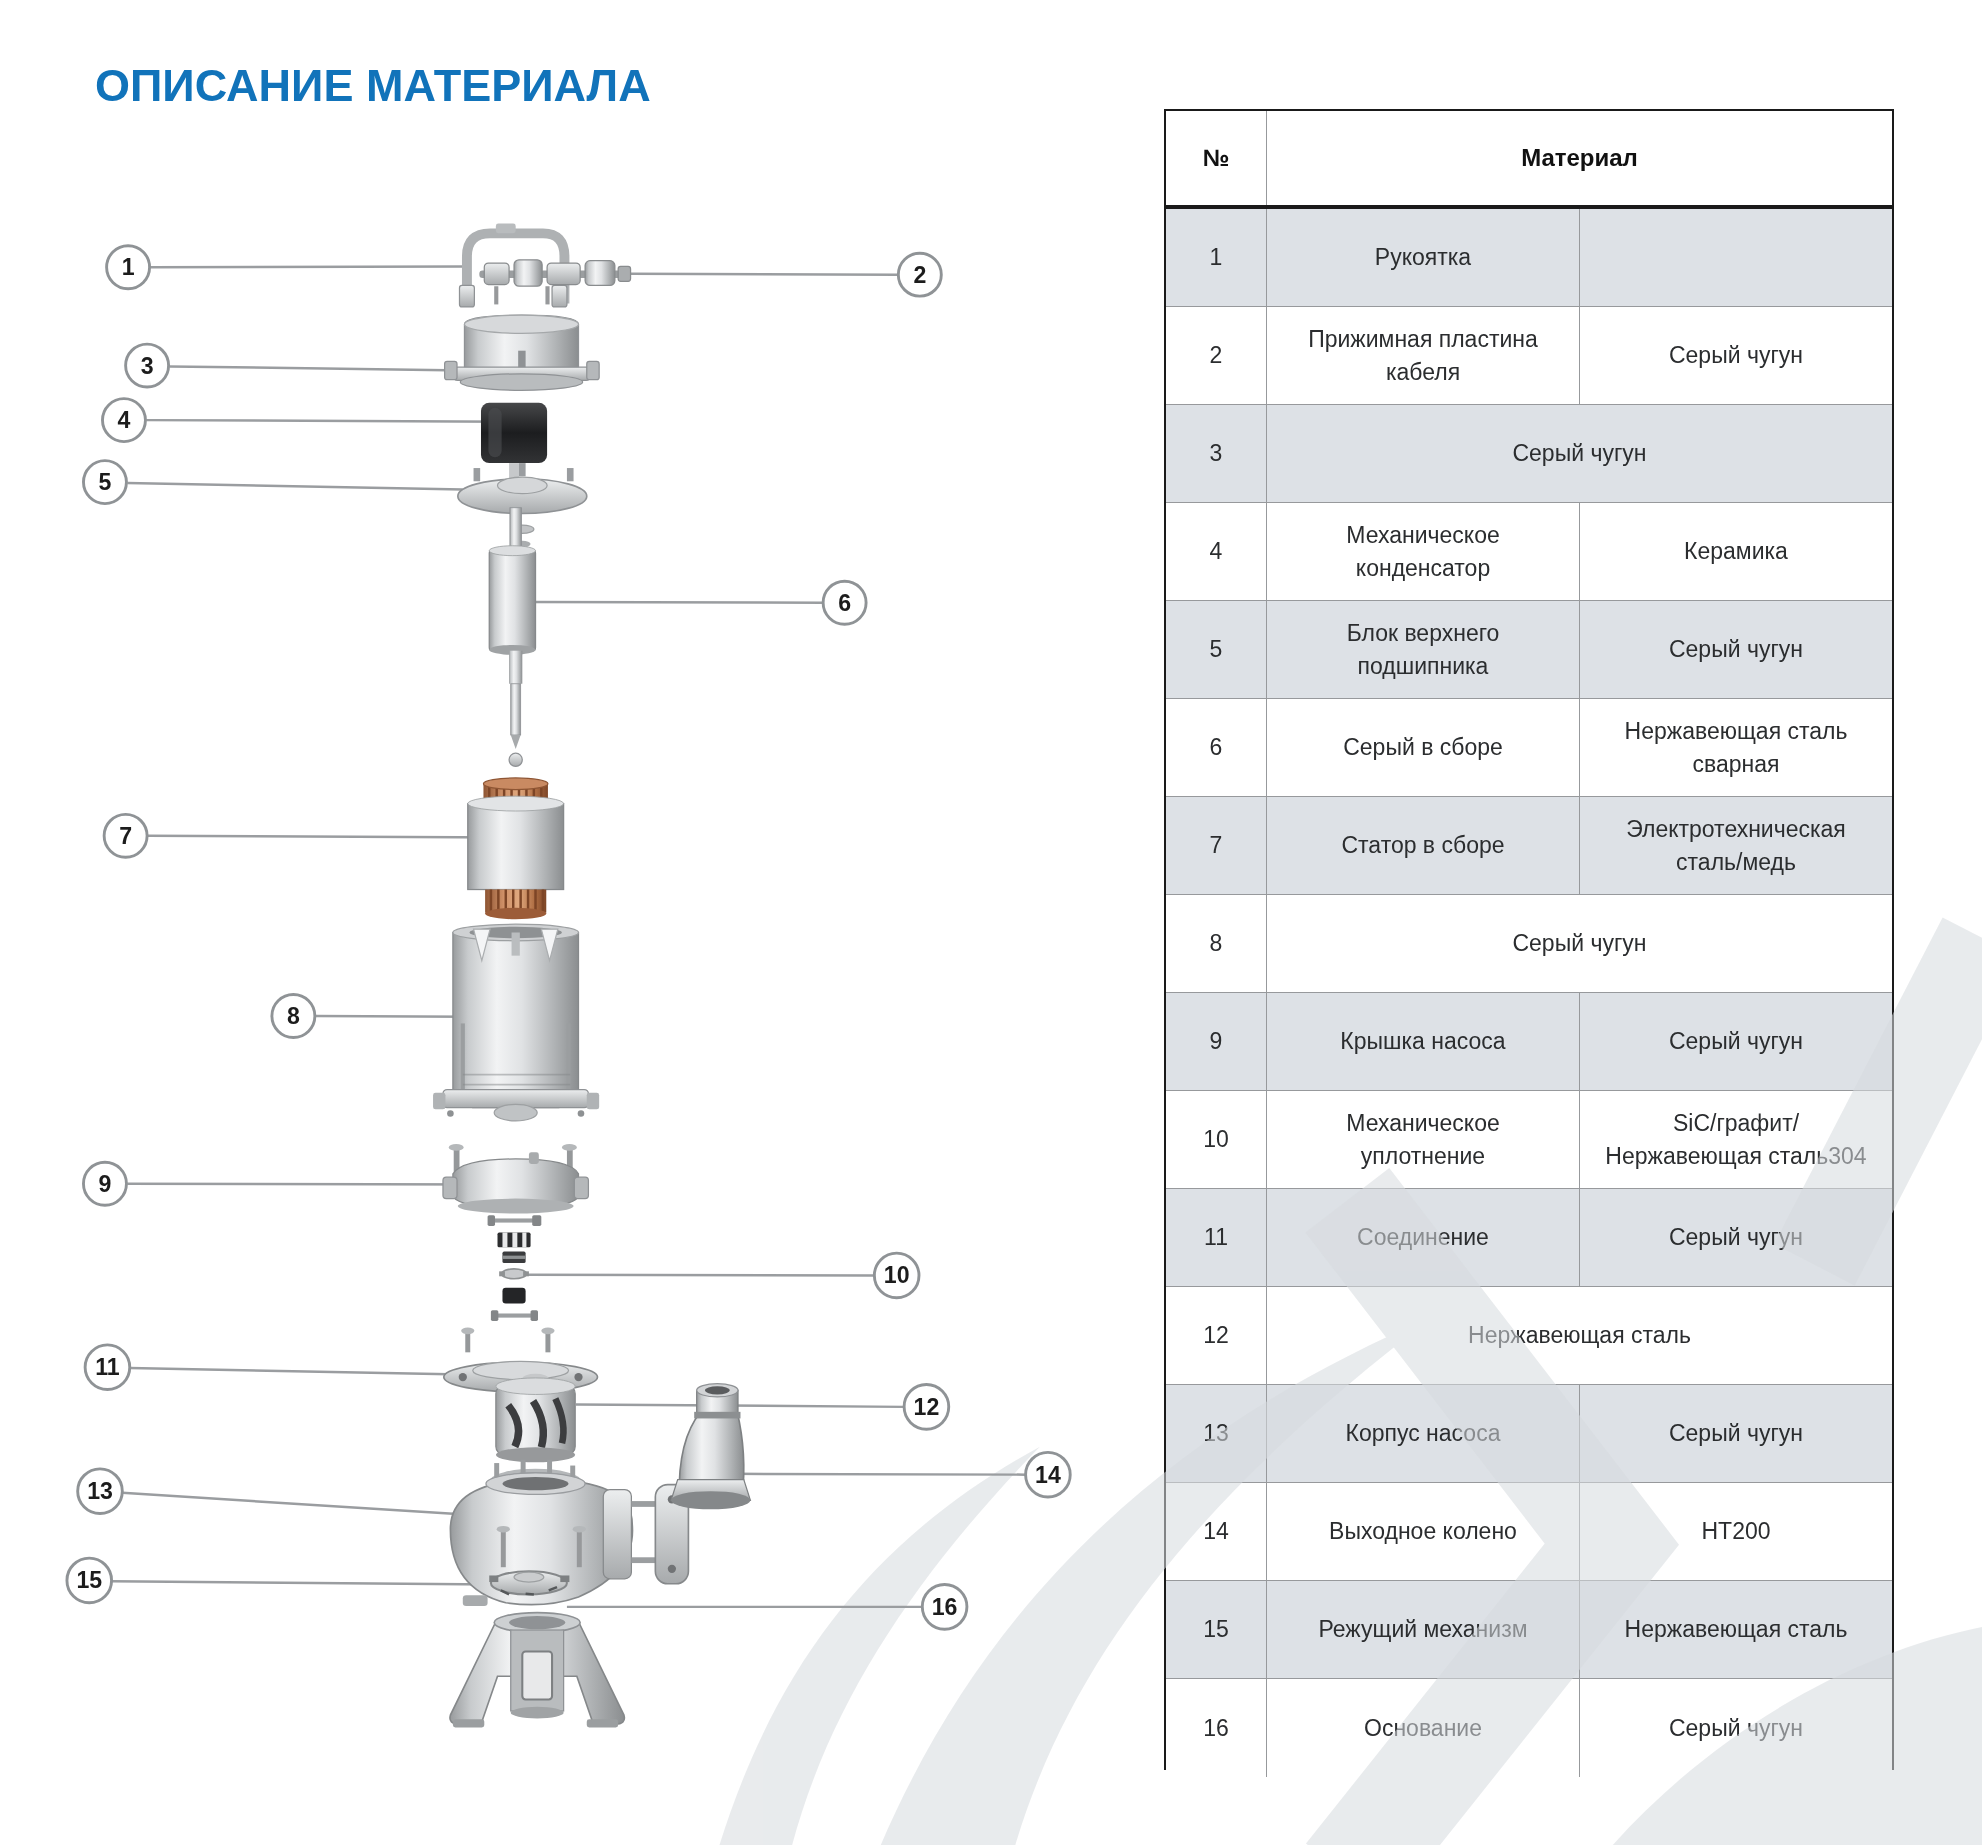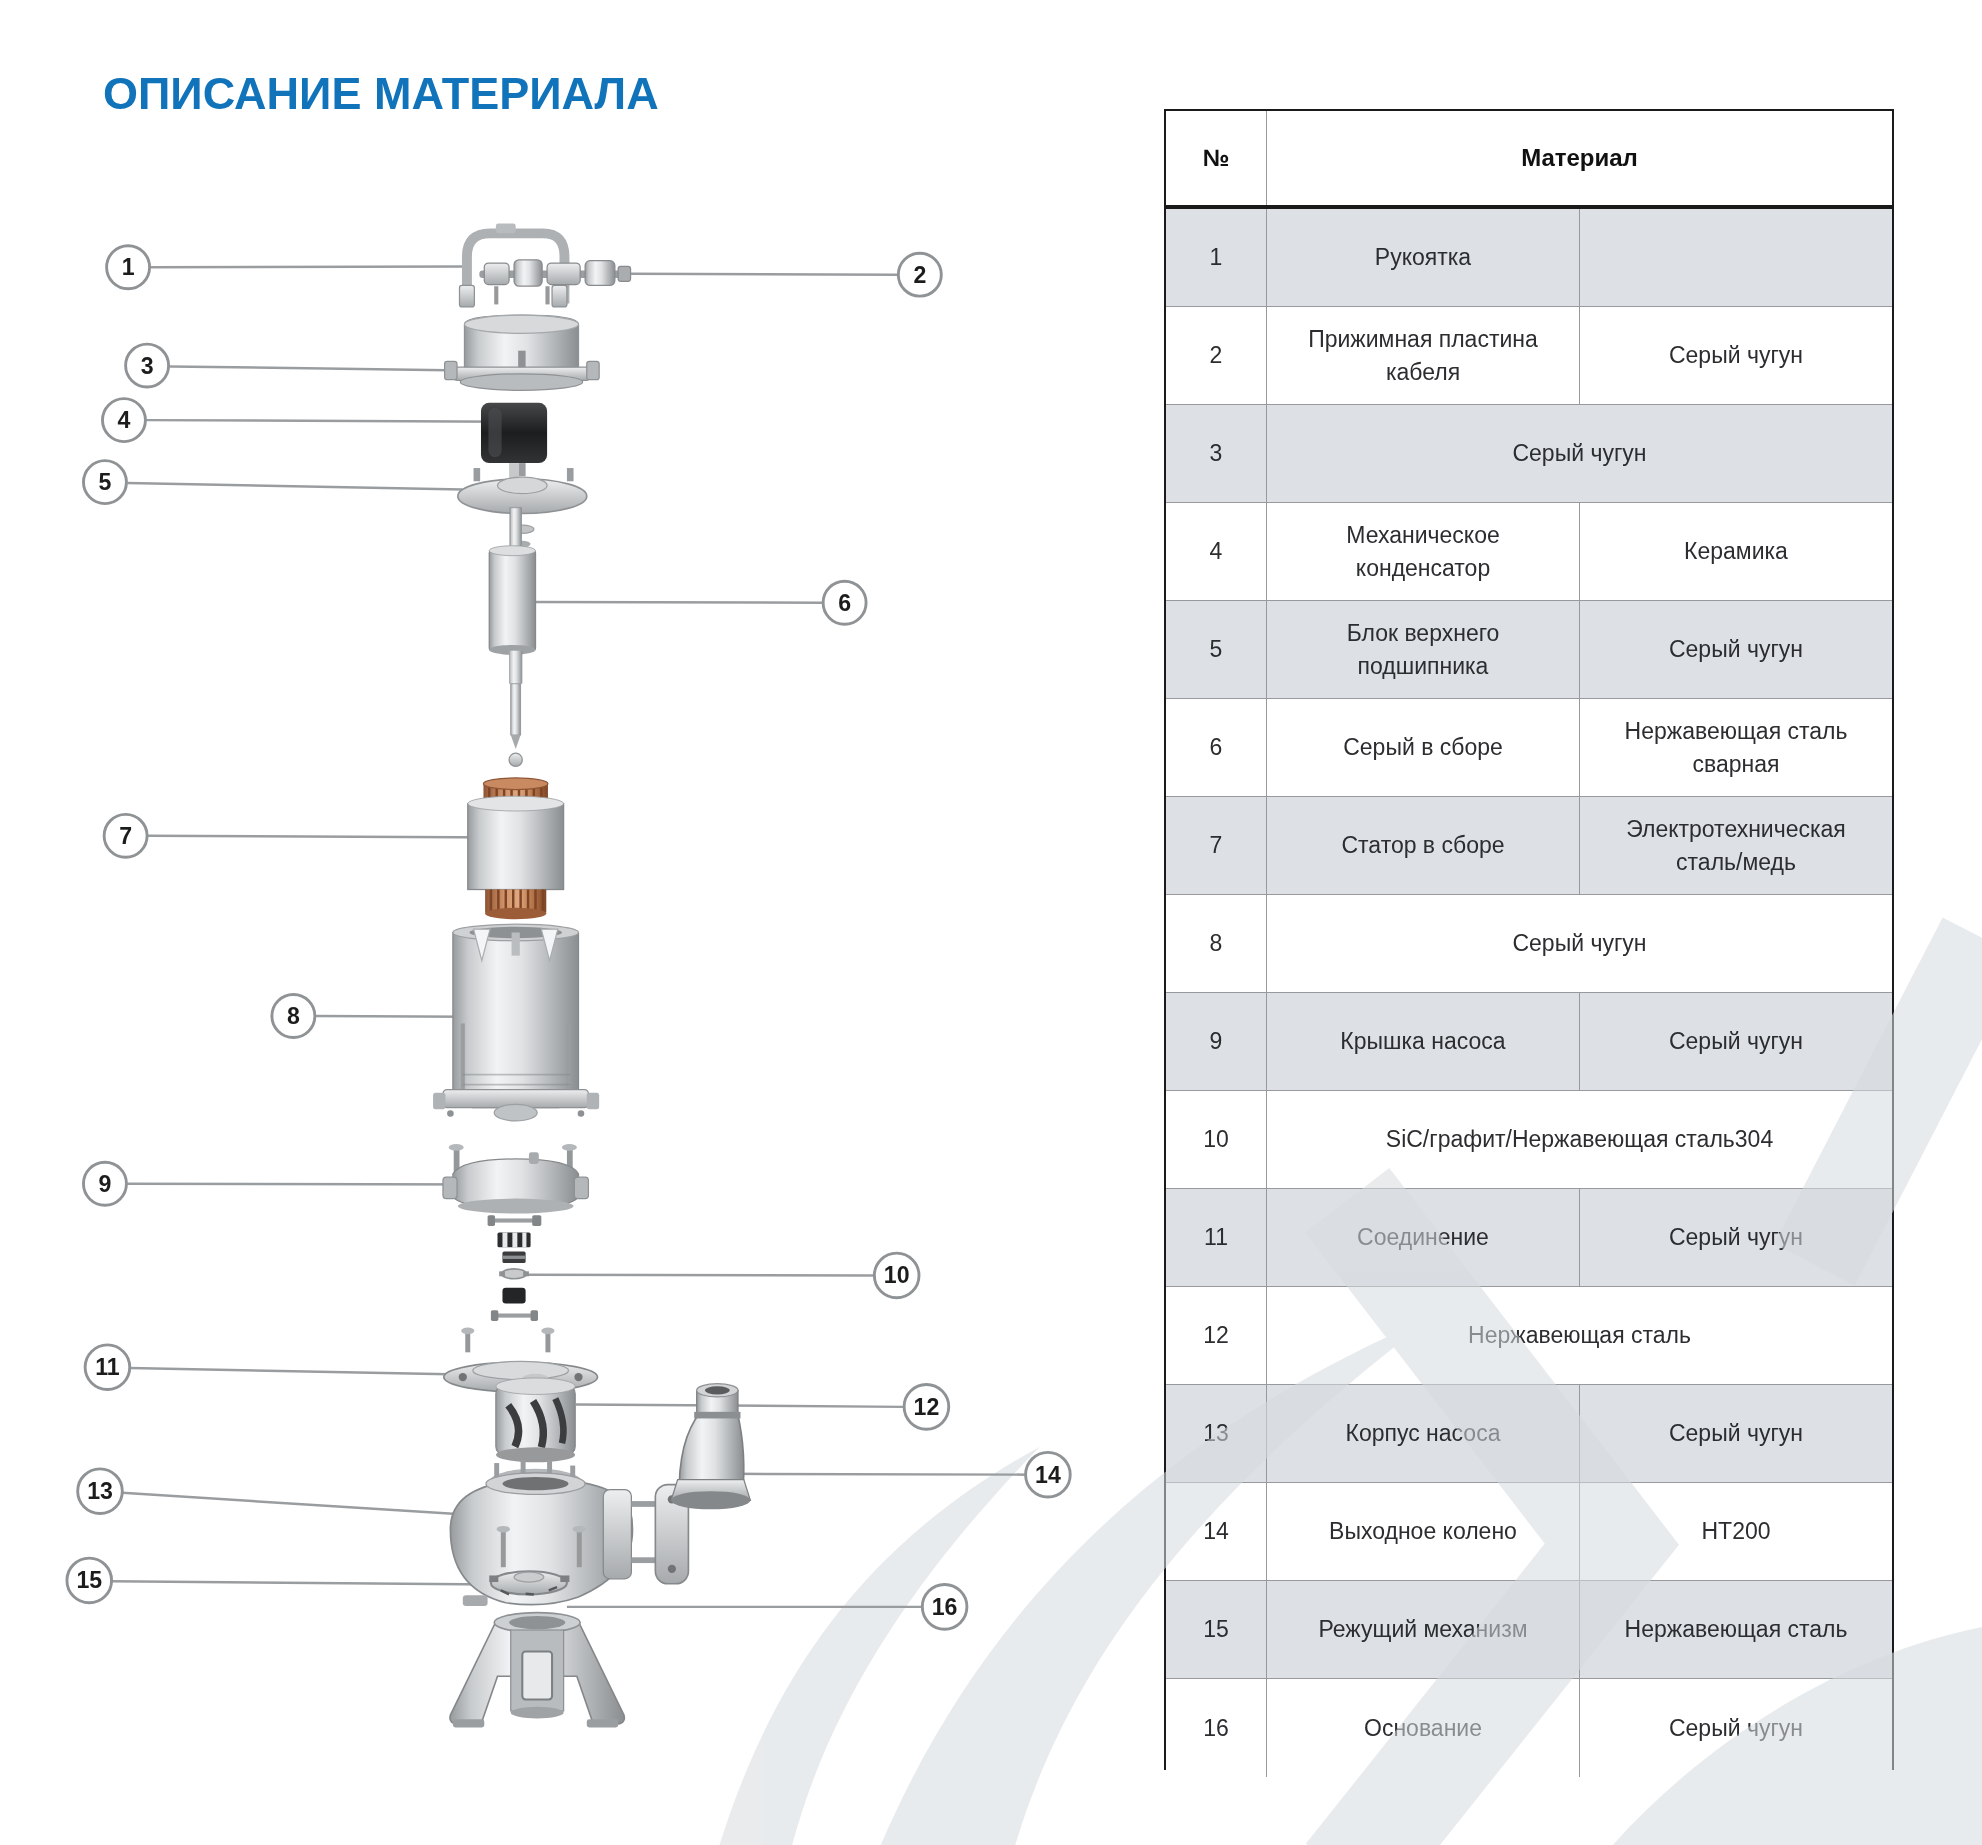--- a/index.html
+++ b/index.html
@@ -1,21 +1,21 @@
 <!DOCTYPE html>
 <html style="font-size:13.2px"><head>
 <meta charset="utf-8">
 <style>
   html,body{margin:0;padding:0;}
   body{
     width:1983px;height:1846px;position:relative;background:#ffffff;
     font-family:"Liberation Sans", sans-serif;overflow:hidden;
   }
   .page-title{
-    position:absolute;left:91px;top:56px;margin:12px;
+    position:absolute;left:91px;top:56px;margin:4px;
     font-size:45px;font-weight:bold;color:#1173ba;letter-spacing:0px;
     white-space:nowrap;z-index:3;
   }
   
   .tbl{
     position:absolute;left:1164px;top:109px;width:730px;height:1661px;
     border:2.5px solid #1a1a1a;box-sizing:border-box;background:#ffffff;z-index:1;
   }
   .t-row{display:flex;height:98px;box-sizing:border-box;border-bottom:1.7px solid #97999c;background:#ffffff;}
   .t-row.head{border-bottom:4.1px solid #1a1a1a;font-weight:bold;}
@@ -422,20 +422,21 @@
     <div class="cell c-num">8</div>
     <div class="cell c-mat">Серый чугун</div>
   </div>
   <div class="t-row odd">
     <div class="cell c-num">9</div>
     <div class="cell c-desc">Крышка насоса</div>
     <div class="cell c-mat">Серый чугун</div>
   </div>
   <div class="t-row">
     <div class="cell c-num">10</div>
+    <div class="cell c-desc">Механическое уплотнение</div>
     <div class="cell c-mat">SiC/графит/Нержавеющая сталь304</div>
   </div>
   <div class="t-row odd">
     <div class="cell c-num">11</div>
     <div class="cell c-desc">Соединение</div>
     <div class="cell c-mat">Серый чугун</div>
   </div>
   <div class="t-row">
     <div class="cell c-num">12</div>
     <div class="cell c-mat">Нержавеющая сталь</div>

